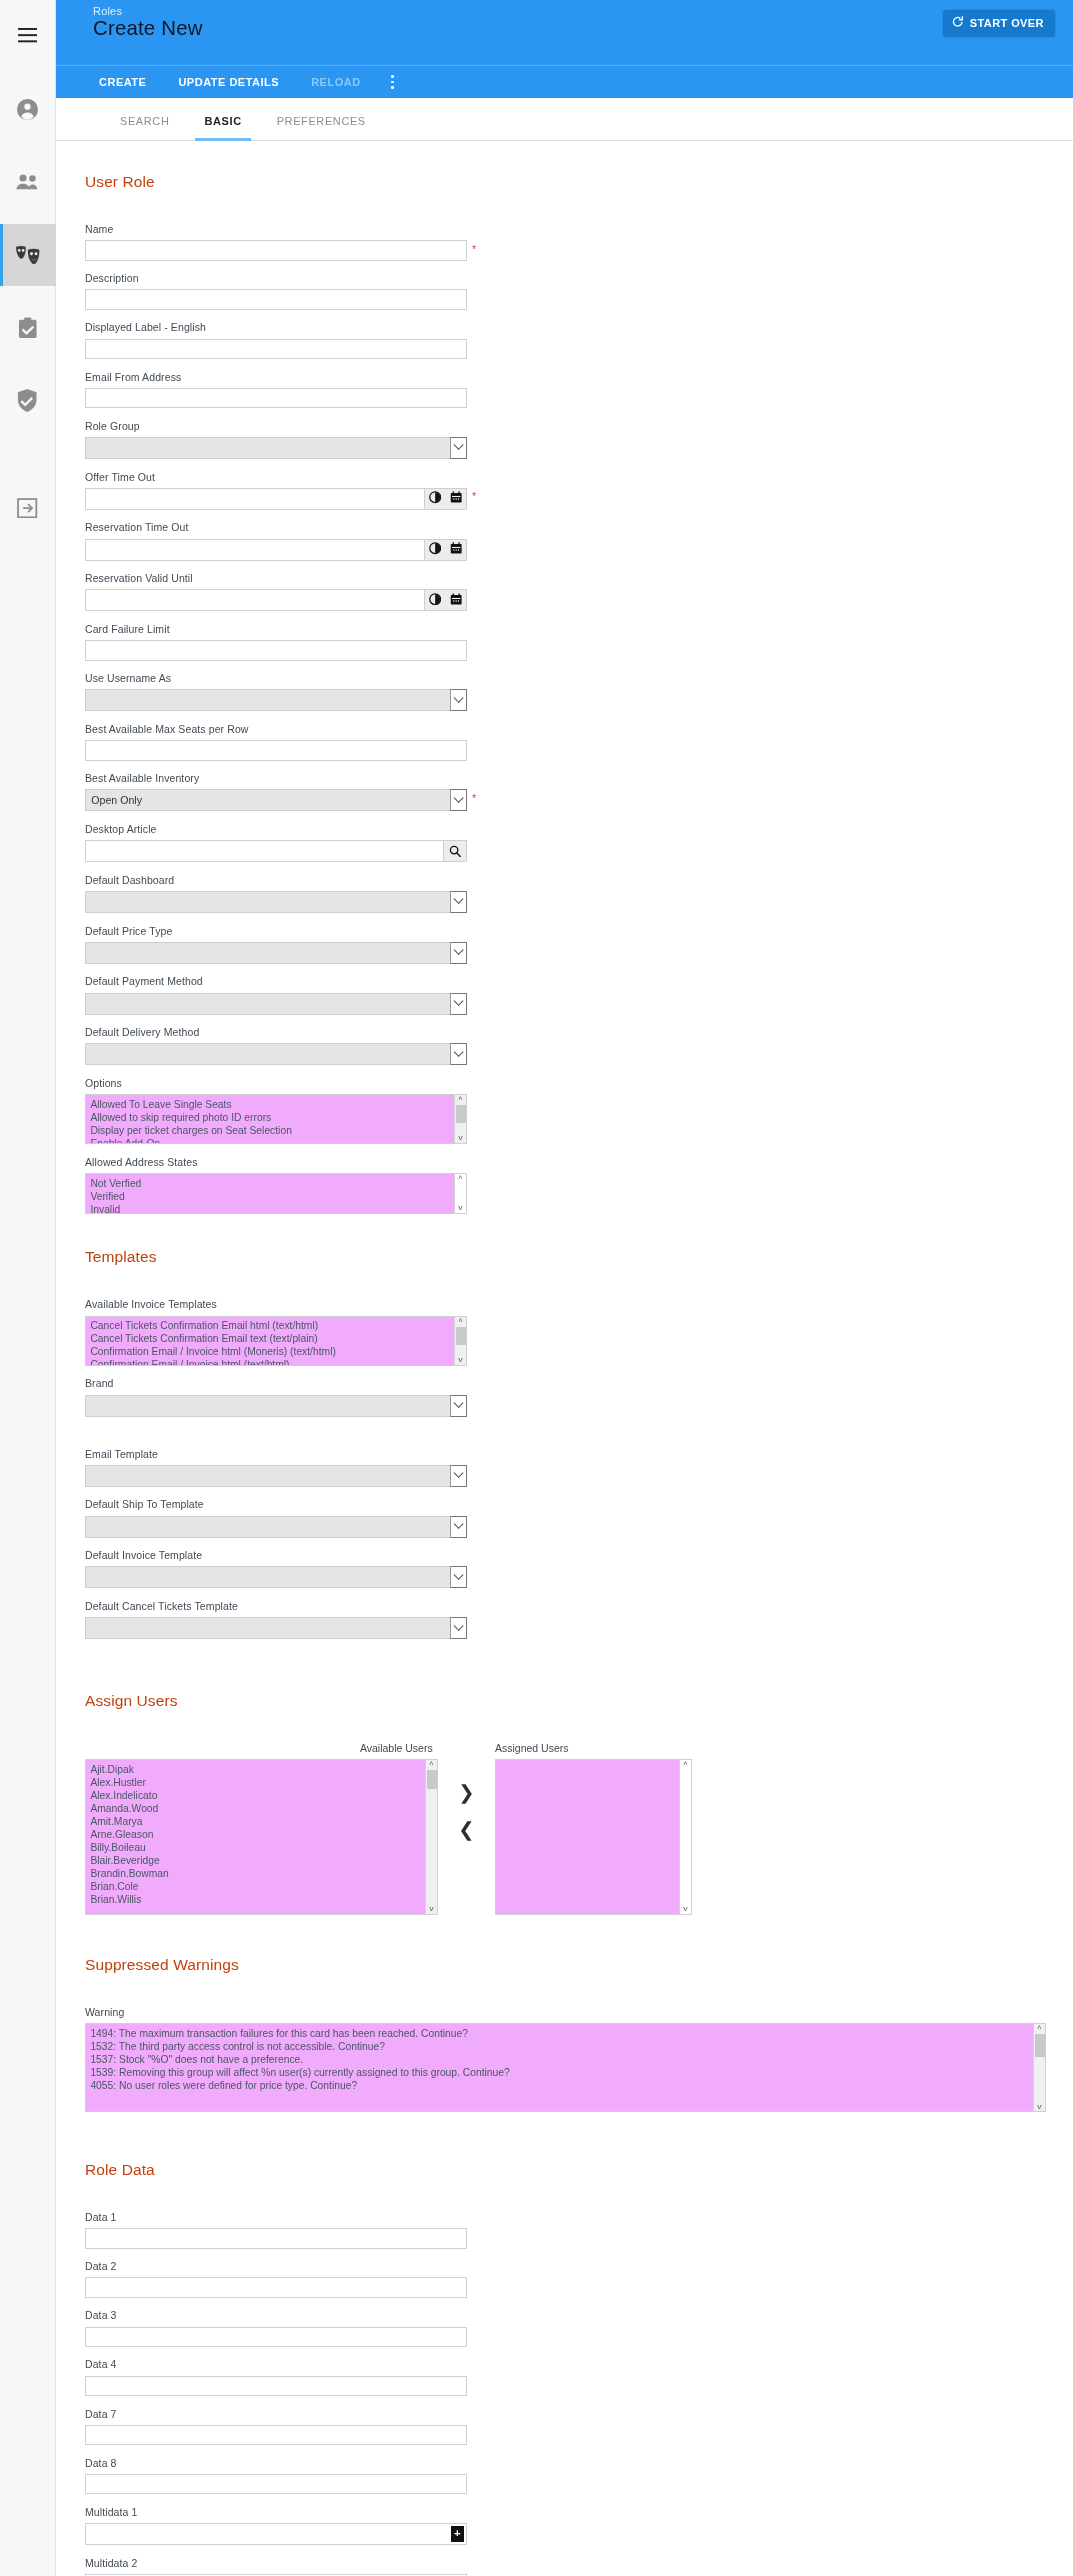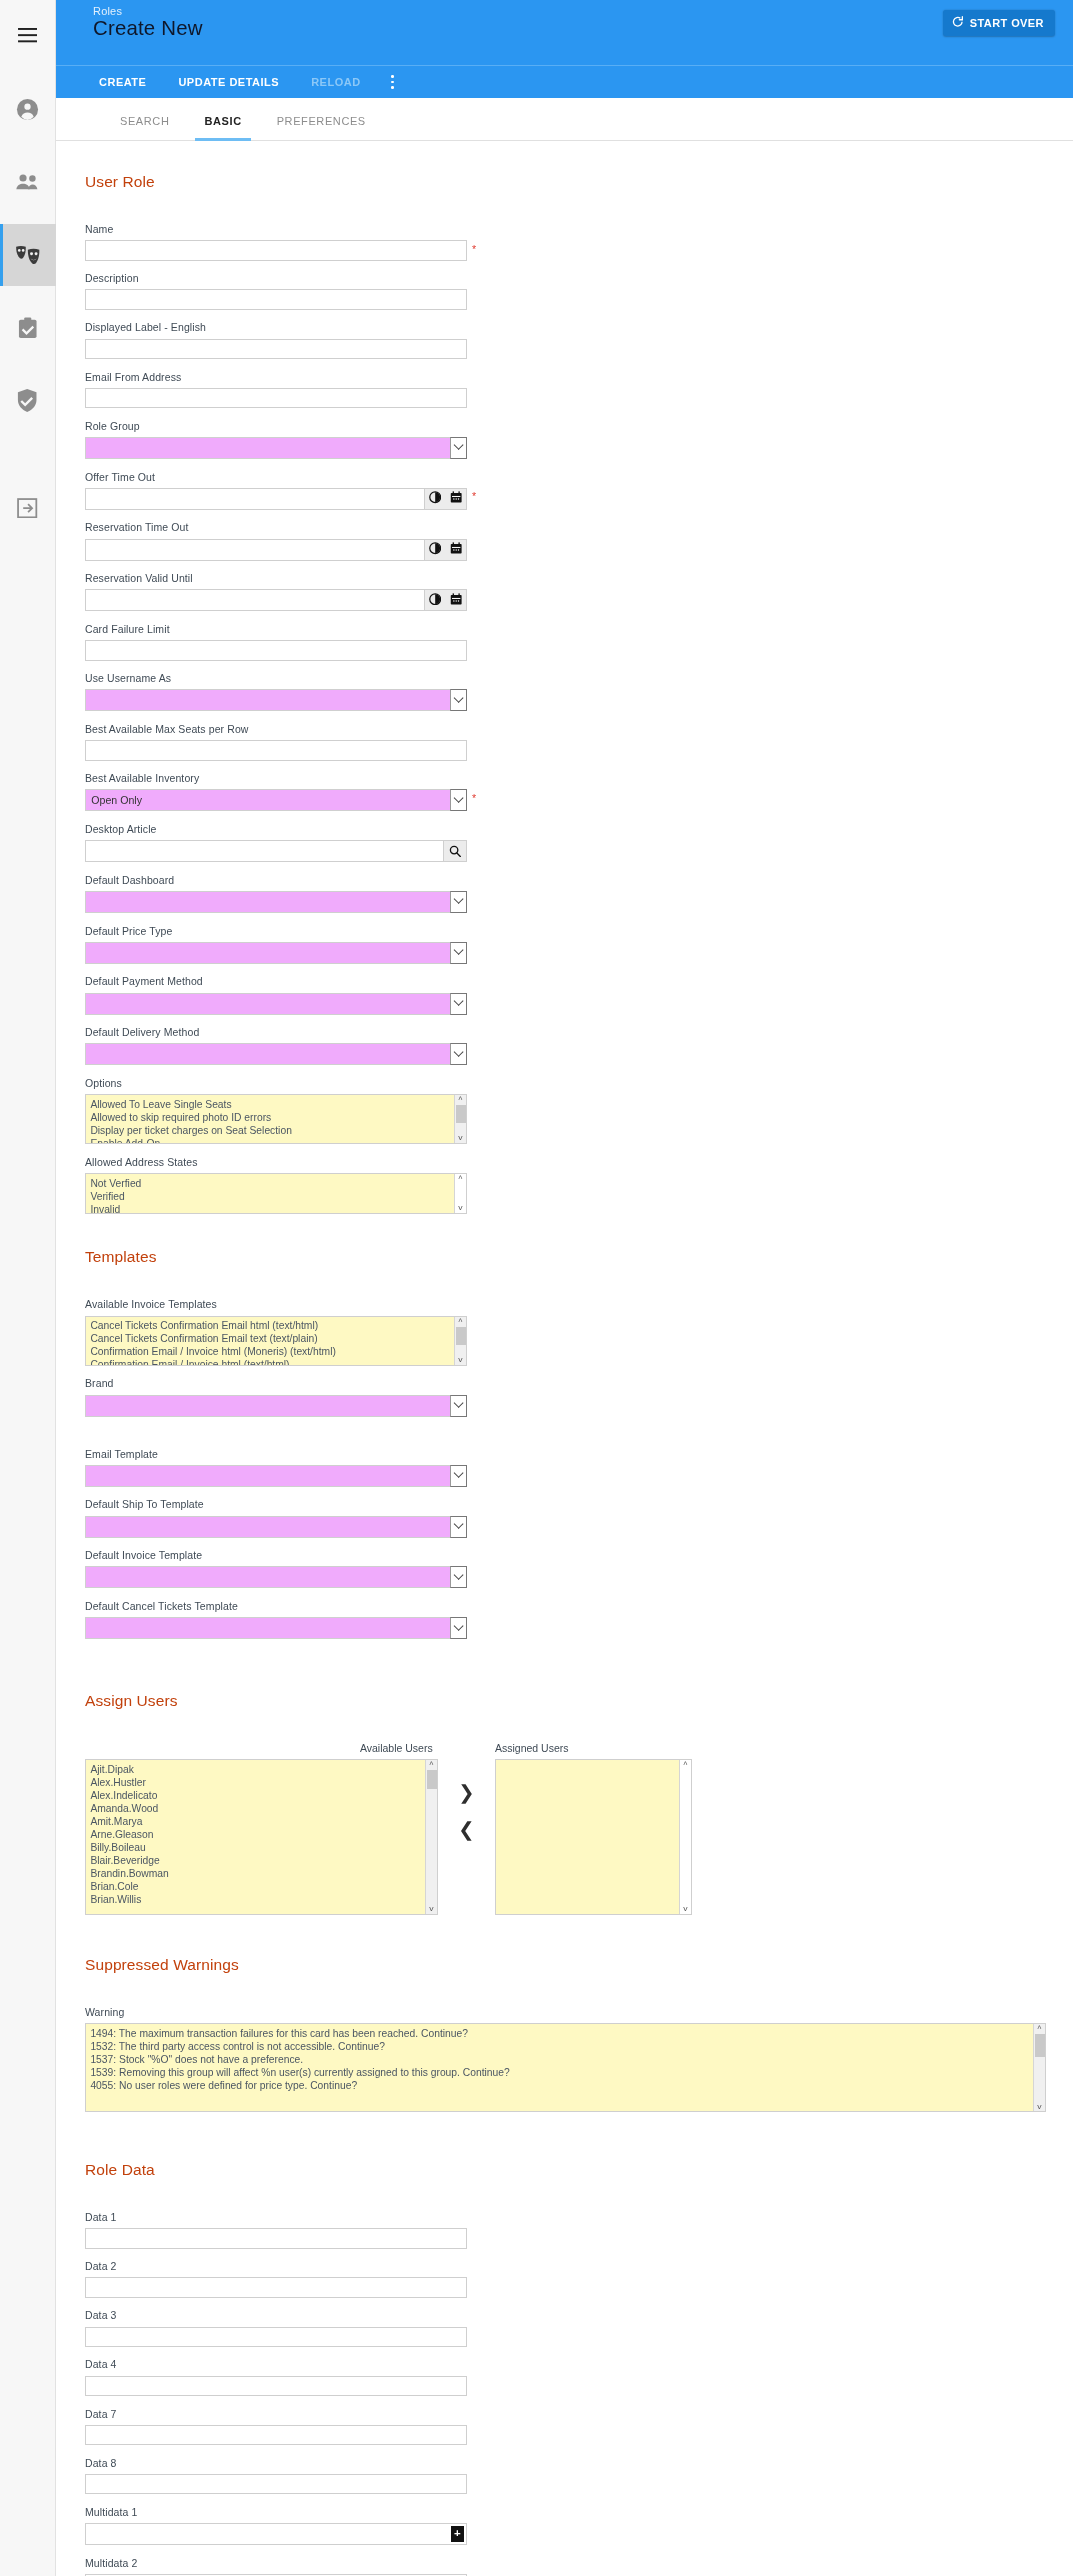--- a/index.html
+++ b/index.html
@@ -104,21 +104,21 @@
     width: 355px; height: 20.4px;
     border: 0.9px solid #cfcfcf; background: #fff;
     font-family: inherit; font-size: 10.6px; color: #333;
     padding: 0 4.4px; outline: none; border-radius: 0;
   }
   .w-wide { width: 382px !important; }
 
   
   .selwrap { position: relative; width: 382px; height: 22px; }
   .selwrap .sel {
-    width: 382px; height: 22px; border: 0.9px solid #cfcfcf; background: #f0abfc;
+    width: 382px; height: 22px; border: 0.9px solid #cfcfcf; background: #e5e5e5;
     font-size: 10.6px; color: #333; line-height: 20.4px; padding-left: 5.3px;
   }
   .selwrap .arrow {
     position: absolute; right: 0; top: 0; width: 17px; height: 22px;
     border: 0.9px solid #777; border-left: 0.9px solid #999; background: #fff;
     display: flex; align-items: center; justify-content: center;
   }
   .selwrap .arrow:after {
     content: ""; width: 6.2px; height: 6.2px;
     border-right: 1.2px solid #444; border-bottom: 1.2px solid #444;
@@ -152,21 +152,21 @@
     font-family: inherit; font-size: 10.6px; padding: 0 27px 0 4.4px; outline: none;
   }
   .mplus {
     position: absolute; right: 3.5px; top: 2.7px; width: 12.4px; height: 16px;
     background: #111; color: #fff; font-size: 11.5px; font-weight: bold;
     display: flex; align-items: center; justify-content: center; line-height: 1;
   }
 
   
   .lbox {
-    width: 382px; border: 0.9px solid #cfcfcf; background: #fef9c3;
+    width: 382px; border: 0.9px solid #cfcfcf; background: #f0abfc;
     position: relative; overflow: hidden;
   }
   .lbox .items { padding: 2.7px 0 0 4.4px; }
   .lbox .it {
     font-size: 10.3px; color: #4b5663; line-height: 13px;
     white-space: nowrap; overflow: hidden;
   }
   .sbar {
     position: absolute; right: 0; top: 0; bottom: 0; width: 12.4px;
     background: #f0f0f0; border-left: 0.9px solid #d5d5d5;

